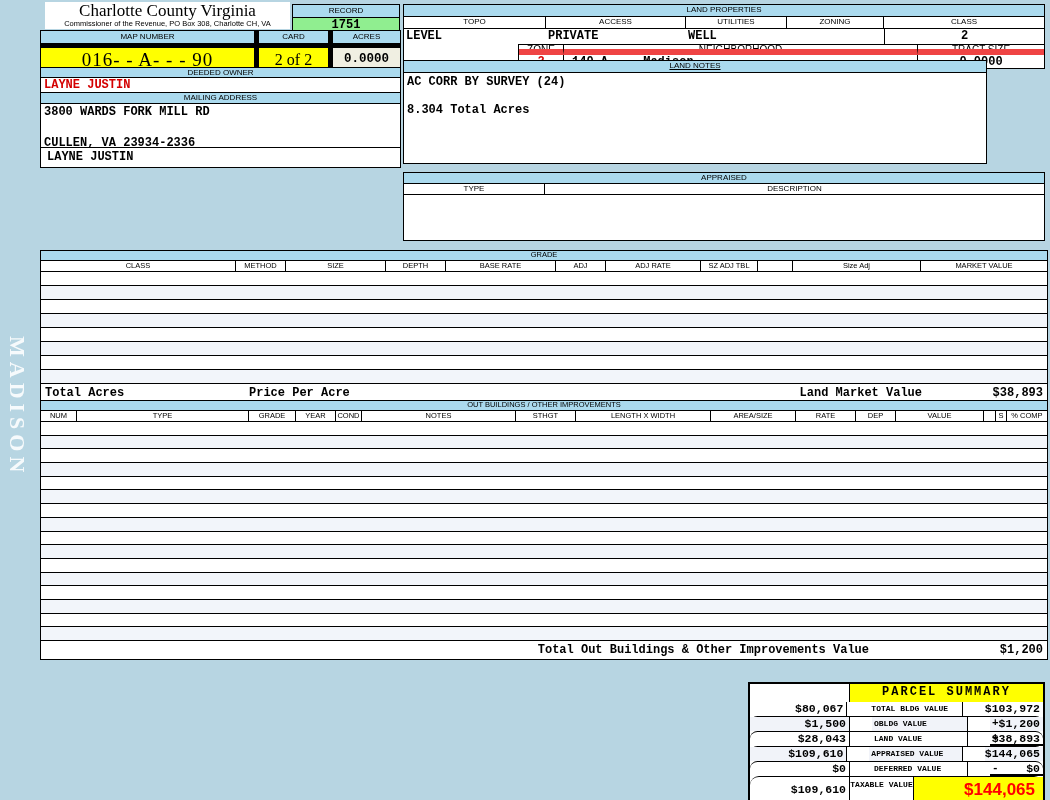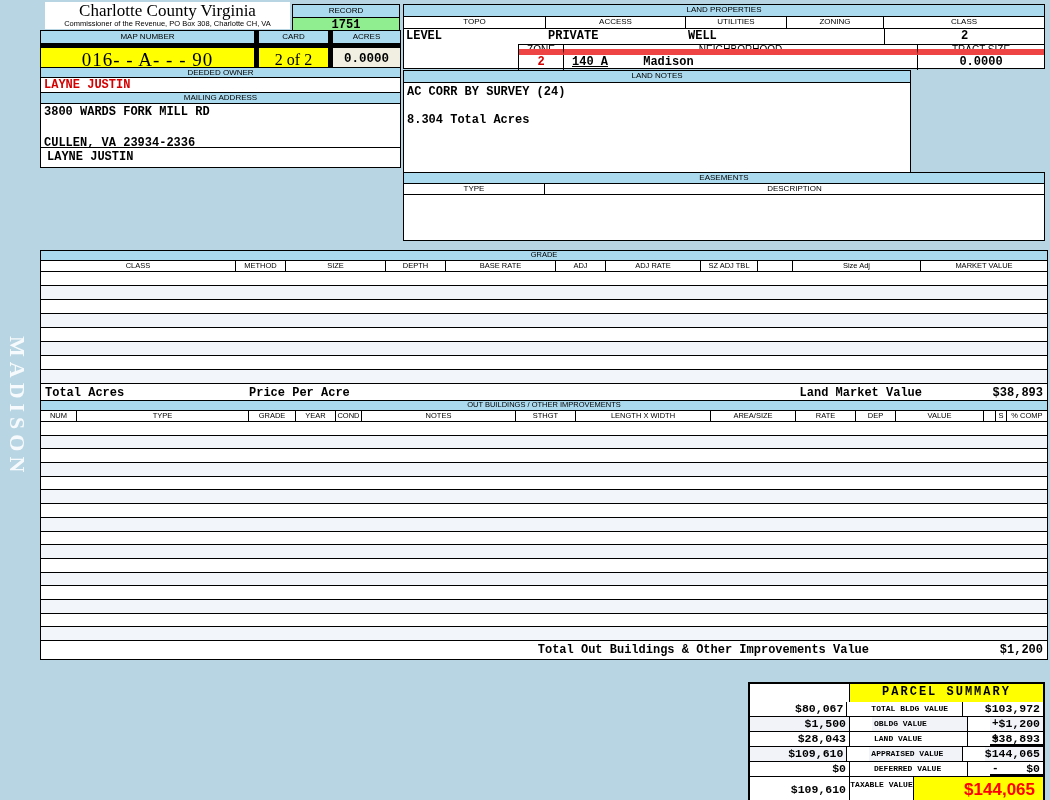--- a/index.html
+++ b/index.html
@@ -54,21 +54,21 @@
     display:grid;grid-template-columns:45px 1fr 126px;grid-template-rows:10px 1fr;}
   .lp-subtable .sh{box-sizing:border-box;border-bottom:6px solid #ef4444;border-right:1px solid #000;font-size:10px;line-height:9px;text-align:center;overflow:hidden;}
   .lp-subtable .sh:nth-child(3){border-right:none;}
   .lp-subtable .sv{box-sizing:border-box;border-right:1px solid #000;line-height:15px;overflow:hidden;}
   .lp-subtable .sv:last-child{border-right:none;}
   .zoneval{color:#d40000;text-align:center;}
   .nbval span.code{margin-left:8px;text-decoration:underline;}
   .nbval span.name{margin-left:28px;}
   .tractval{text-align:center;}
   
-  .notesbox{left:403px;top:70px;width:508px;border:1px solid #000;background:#fff;}
+  .notesbox{left:403px;top:60px;width:584px;border:1px solid #000;background:#fff;text-decoration:underline;}
   .notesbox .bar{height:11px;line-height:10px;border-bottom:1px solid #000;}
   .notesbody{height:90px;position:relative;}
   .notesbody .l1{position:absolute;left:3px;top:2px;}
   .notesbody .l2{position:absolute;left:3px;top:30px;}
   .easebox{left:403px;top:172px;width:642px;border:1px solid #000;background:#fff;}
   .easebox .bar{height:10px;line-height:9px;border-bottom:1px solid #000;}
   .ease-h{display:flex;height:10px;border-bottom:1px solid #000;}
   .ease-h .ch{box-sizing:border-box;font-size:8px;line-height:9px;text-align:center;}
   .ease-type{width:141px;border-right:1px solid #000;}
   .ease-desc{flex:1;}
@@ -78,21 +78,21 @@
   .bigtable .bar{height:9px;line-height:8px;font-size:7.5px;border-bottom:1px solid #000;}
   .thead{display:flex;border-bottom:1px solid #000;}
   .thead .ch{box-sizing:border-box;border-right:1px solid #000;font-size:7.5px;text-align:center;overflow:hidden;white-space:nowrap;background:#fff;}
   .thead .ch:last-child{border-right:none;}
   .trow{box-sizing:border-box;border-bottom:1px solid #000;background:#fff;}
   .trow.alt{background:#f2f5fa;}
   .tfoot{position:relative;background:#fff;}
   .tfoot span{position:absolute;top:2px;white-space:nowrap;}
   
   .ps{left:748px;top:682px;width:297px;border:2px solid #000;background:#fff;}
-  .ps-row{display:flex;border-top:1px solid #000;}
+  .ps-row{display:flex;border-top:1px solid #000;border-radius:9px;}
   .ps-row:first-child{border-top:none;}
   .ps-prior{box-sizing:border-box;width:100px;border-right:1px solid #000;text-align:right;padding-right:3px;font-size:11.5px;}
   .ps-head{flex:1;background:#ffff00;text-align:center;font-size:12px;letter-spacing:2px;line-height:17px;}
   .ps-label{box-sizing:border-box;width:96px;border-right:1px solid #000;font-family:"Liberation Mono","DejaVu Sans Mono",monospace;font-weight:bold;font-size:8px;line-height:13px;padding-left:2px;overflow:hidden;white-space:nowrap;}
   .ps-val{flex:1;position:relative;text-align:right;padding-right:3px;font-size:11.5px;box-sizing:border-box;}
   .ps-val .sign{position:absolute;left:2px;top:0;font-size:11px;}
   .ps-row.shade .ps-label,.ps-row.shade .ps-val,.ps-row.shade .ps-prior{background:#f1f3f9;}
   .ps-val.sumline{border-bottom:2px solid #000;}
   .ps-taxlabel{box-sizing:border-box;width:64px;border-right:1px solid #000;font-family:"Liberation Mono","DejaVu Sans Mono",monospace;font-weight:bold;font-size:8px;line-height:11px;text-align:center;padding-top:2px;}
   .ps-taxval{flex:1;background:#ffff00;color:#ff0000;font-weight:bold;font-size:17px;line-height:26px;text-align:right;padding-right:8px;font-family:"Liberation Sans",sans-serif;}
@@ -171,21 +171,21 @@
 
   <div class="abs notesbox">
     <div class="bar">LAND NOTES</div>
     <div class="notesbody">
       <div class="mono l1">AC CORR BY SURVEY (24)</div>
       <div class="mono l2">8.304 Total Acres</div>
     </div>
   </div>
 
   <div class="abs easebox">
-    <div class="bar">EASEMENTS</div>
+    <div class="bar">APPRAISED</div>
     <div class="ease-h">
       <div class="ch ease-type">TYPE</div>
       <div class="ch ease-desc">DESCRIPTION</div>
     </div>
     <div class="easebody"></div>
   </div>
 
   <div class="abs bigtable" style="top:250px">
     <div class="bar">GRADE</div>
     <div class="thead" style="height:10px;line-height:9px" id="land-cols">

